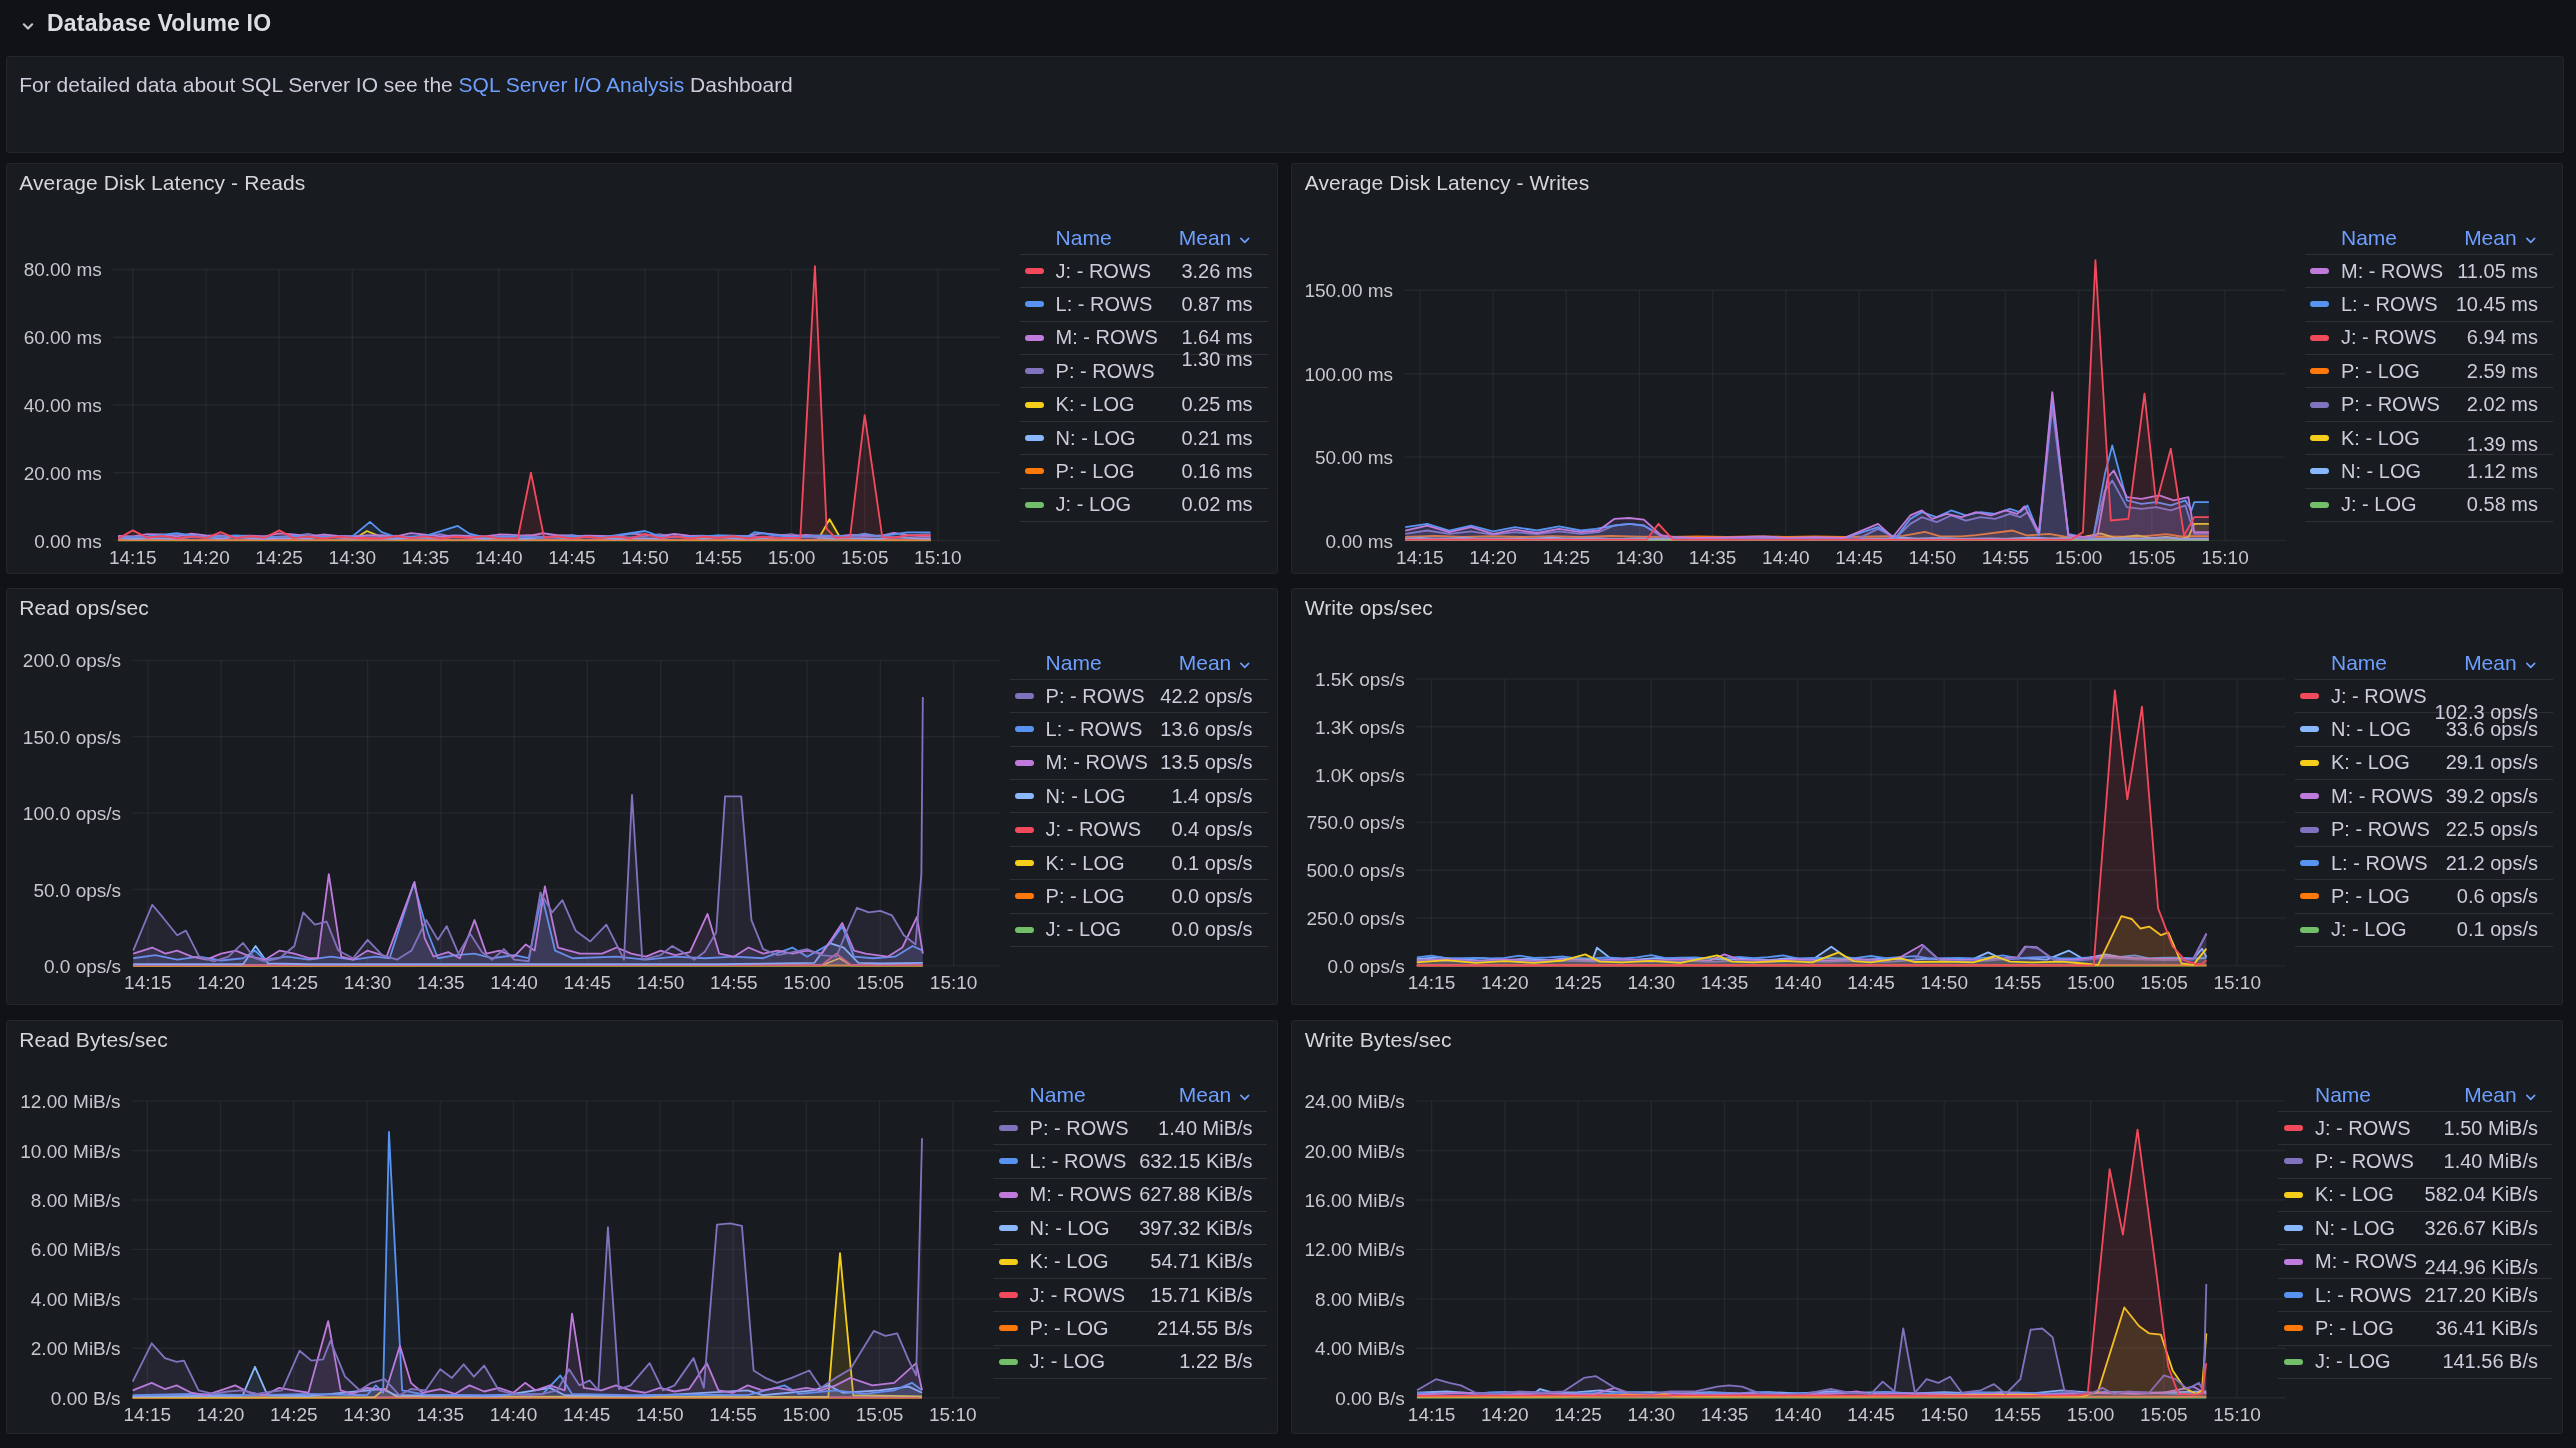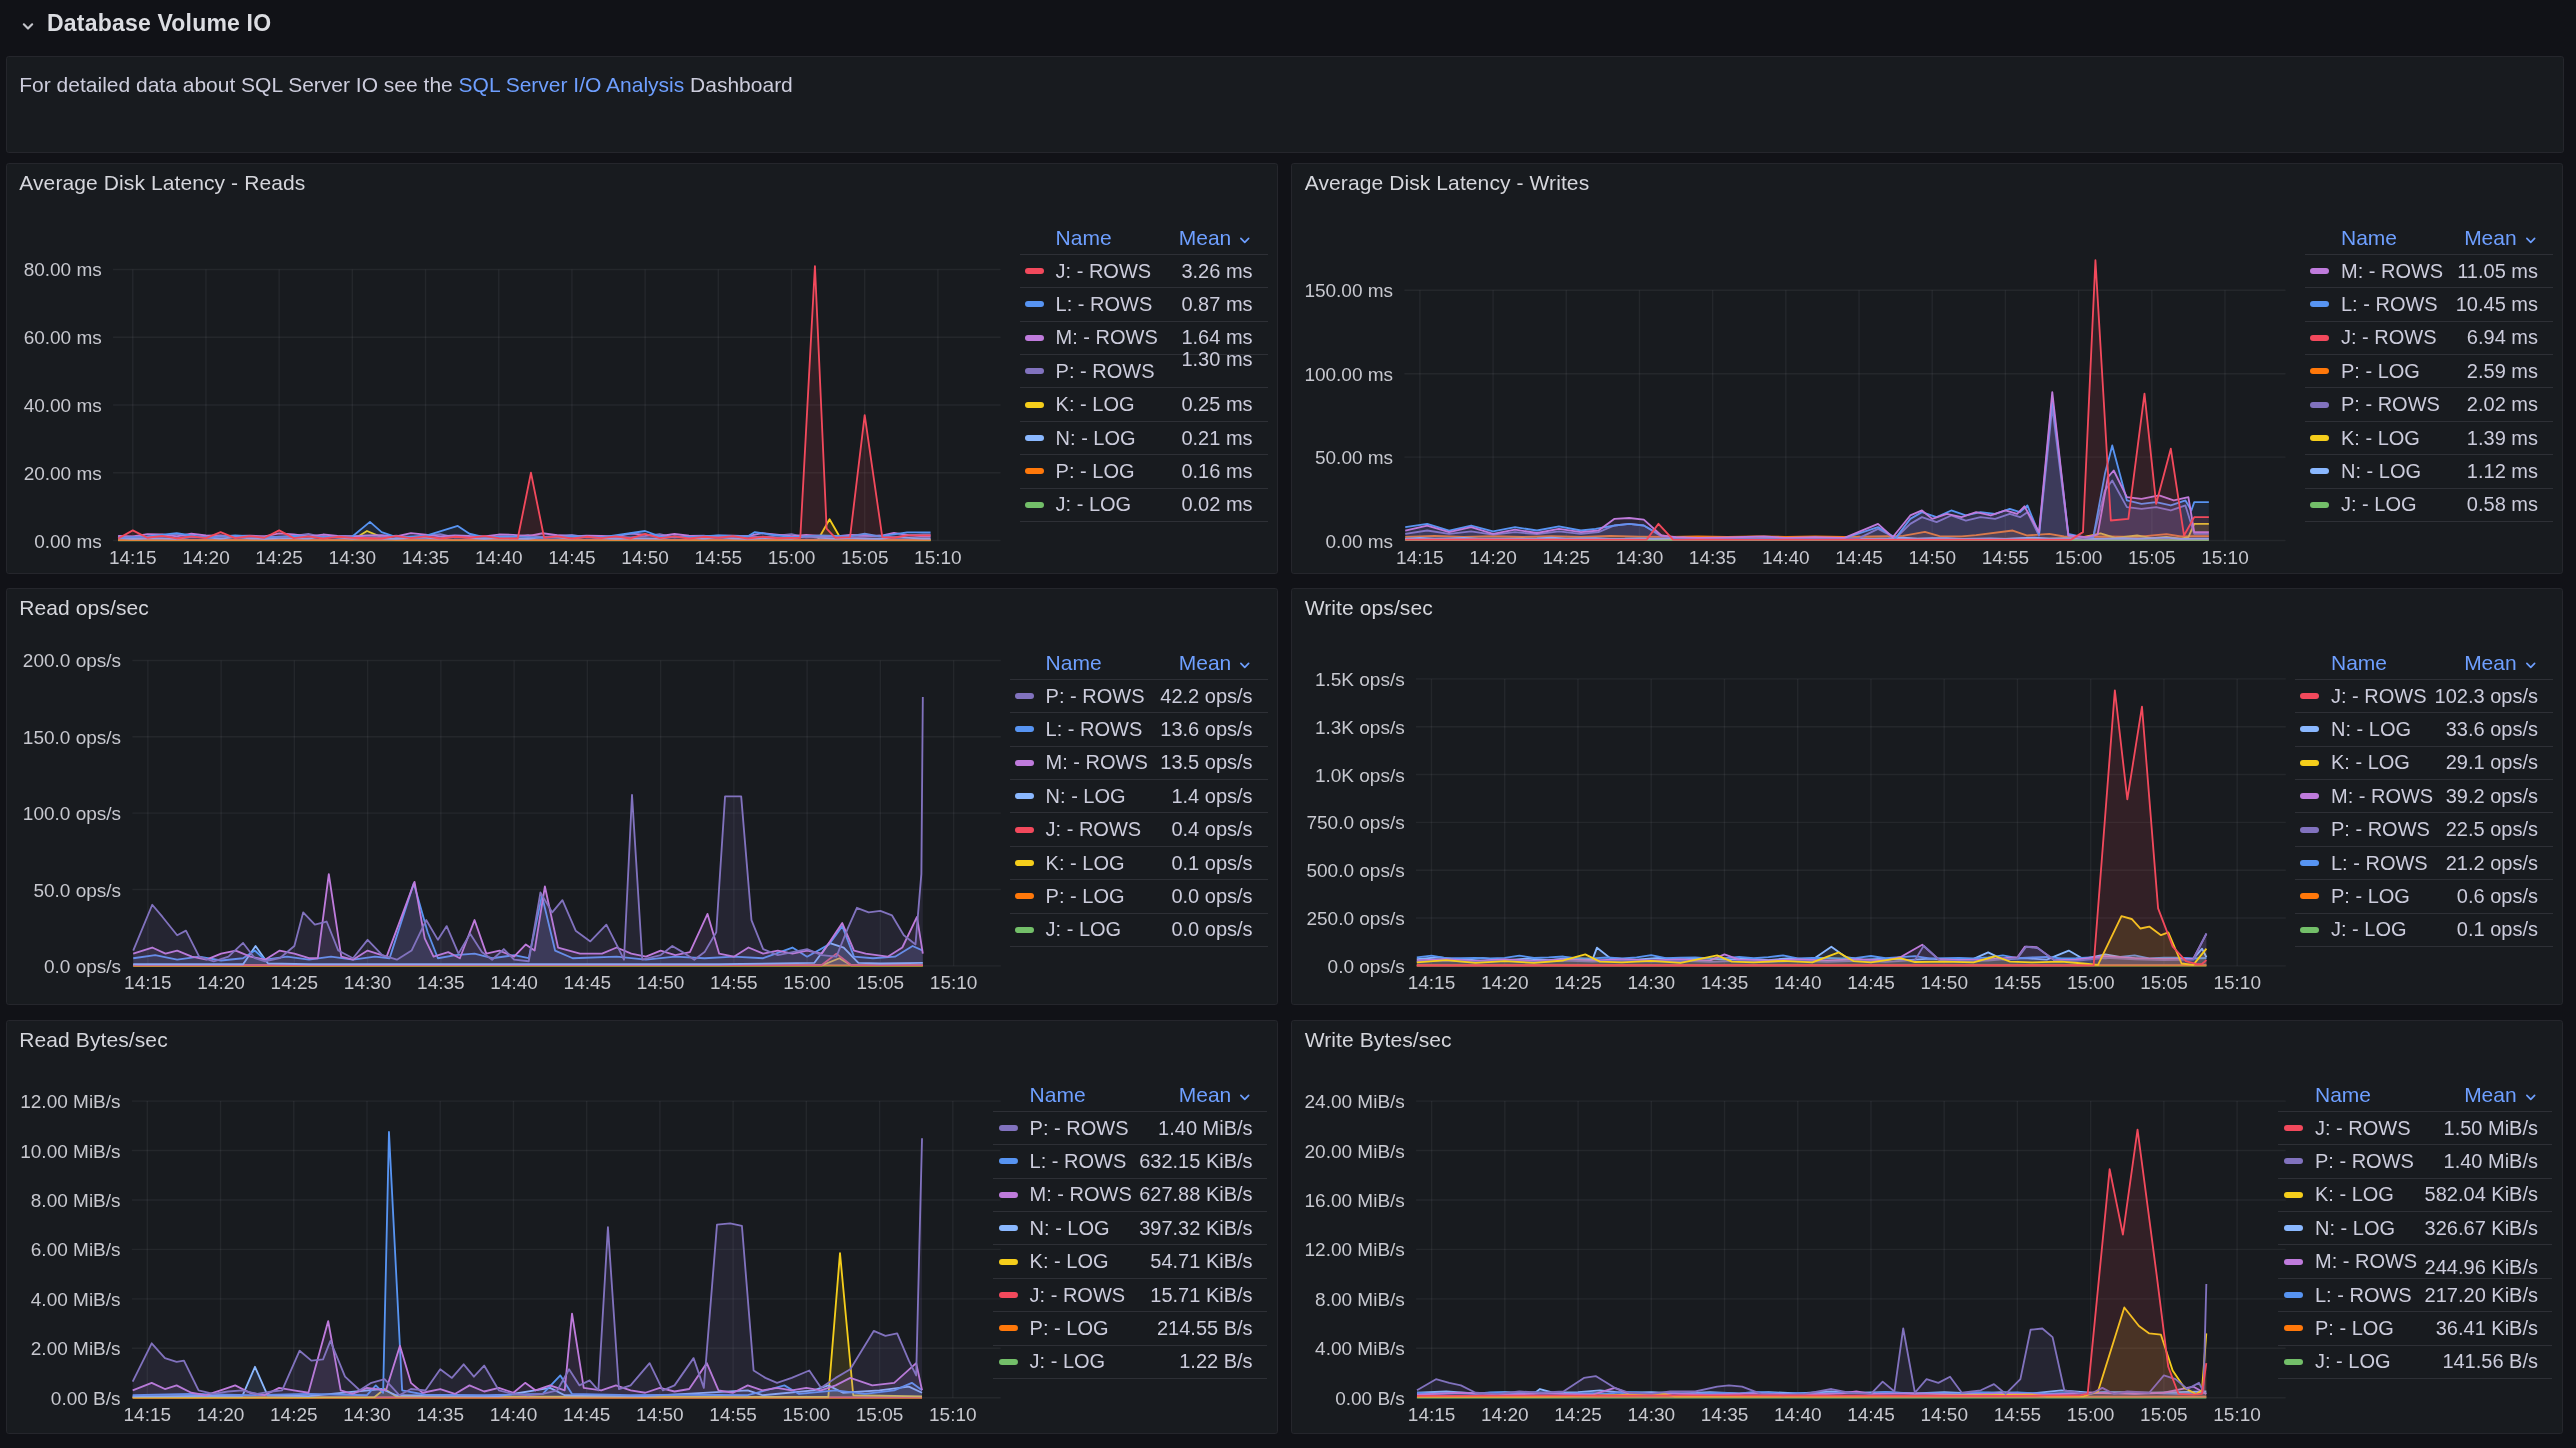--- a/index.html
+++ b/index.html
@@ -191,21 +191,21 @@
     <div class="lname" style="left:1049px;top:162px">J: - ROWS</div>
     <div class="lval" style="top:162px">6.94 ms</div>
     <div class="lsw" style="left:1018px;top:204px;background:#FF780A"></div>
     <div class="lname" style="left:1049px;top:196px">P: - LOG</div>
     <div class="lval" style="top:196px">2.59 ms</div>
     <div class="lsw" style="left:1018px;top:238px;background:#8172BE"></div>
     <div class="lname" style="left:1049px;top:229px">P: - ROWS</div>
     <div class="lval" style="top:229px">2.02 ms</div>
     <div class="lsw" style="left:1018px;top:271px;background:#F5CE1B"></div>
     <div class="lname" style="left:1049px;top:263px">K: - LOG</div>
-    <div class="lval" style="top:263px">1.39 ms</div>
+    <div class="lval" style="top:269px">1.39 ms</div>
     <div class="lsw" style="left:1018px;top:304px;background:#8AB8FF"></div>
     <div class="lname" style="left:1049px;top:296px">N: - LOG</div>
     <div class="lval" style="top:296px">1.12 ms</div>
     <div class="lsw" style="left:1018px;top:338px;background:#73BF69"></div>
     <div class="lname" style="left:1049px;top:329px">J: - LOG</div>
     <div class="lval" style="top:329px">0.58 ms</div>
   </div>
 <div class="panel" style="left:5.6px;top:588px;width:1272px;height:417px">
     <div class="ptitle">Read ops/sec</div>
     <svg class="chart" width="1272" height="417" viewBox="0 0 1806 592">
@@ -364,21 +364,21 @@
     <div class="ldiv" style="left:1003px;width:258px;top:123px"></div>
     <div class="ldiv" style="left:1003px;width:258px;top:157px"></div>
     <div class="ldiv" style="left:1003px;width:258px;top:190px"></div>
     <div class="ldiv" style="left:1003px;width:258px;top:223px"></div>
     <div class="ldiv" style="left:1003px;width:258px;top:257px"></div>
     <div class="ldiv" style="left:1003px;width:258px;top:290px"></div>
     <div class="ldiv" style="left:1003px;width:258px;top:324px"></div>
     <div class="ldiv" style="left:1003px;width:258px;top:357px"></div>
     <div class="lsw" style="left:1008px;top:104px;background:#F2495C"></div>
     <div class="lname" style="left:1039px;top:96px">J: - ROWS</div>
-    <div class="lval" style="top:96px">102.3 ops/s</div>
+    <div class="lval" style="top:112px">102.3 ops/s</div>
     <div class="lsw" style="left:1008px;top:137px;background:#8AB8FF"></div>
     <div class="lname" style="left:1039px;top:129px">N: - LOG</div>
     <div class="lval" style="top:129px">33.6 ops/s</div>
     <div class="lsw" style="left:1008px;top:171px;background:#F5CE1B"></div>
     <div class="lname" style="left:1039px;top:162px">K: - LOG</div>
     <div class="lval" style="top:162px">29.1 ops/s</div>
     <div class="lsw" style="left:1008px;top:204px;background:#BF7BDC"></div>
     <div class="lname" style="left:1039px;top:196px">M: - ROWS</div>
     <div class="lval" style="top:196px">39.2 ops/s</div>
     <div class="lsw" style="left:1008px;top:238px;background:#8172BE"></div>

